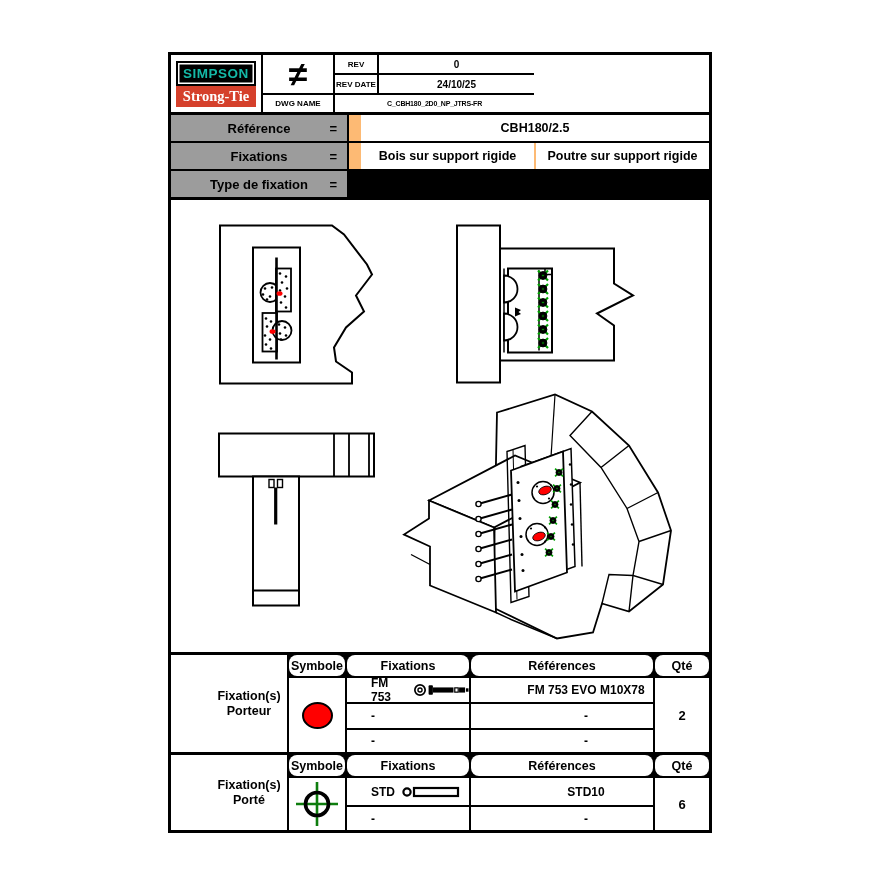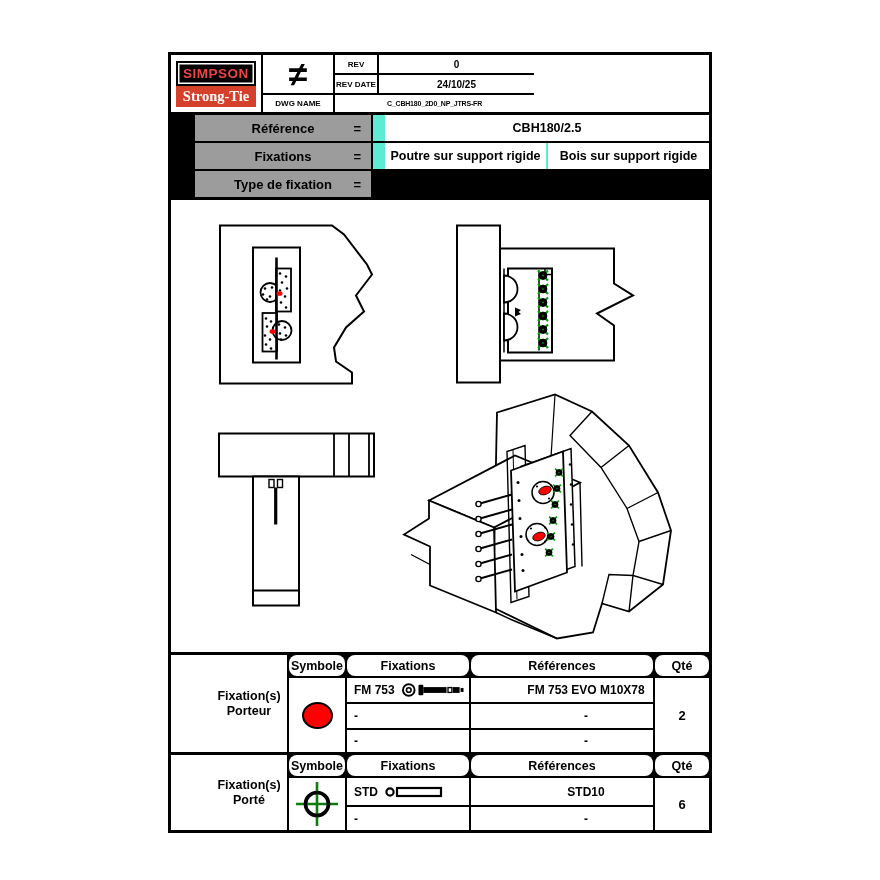--- a/index.html
+++ b/index.html
@@ -8,44 +8,44 @@
   *{box-sizing:border-box;}
 
   .sheet{position:absolute;left:168px;top:52px;width:544px;height:781px;
          border:3px solid #000;display:flex;flex-direction:column;background:#fff;}
 
   
   .title-block{height:60px;border-bottom:3px solid #000;display:grid;
                grid-template-columns:90px 1fr 175px;}
   .logo-cell{display:flex;align-items:center;justify-content:flex-start;padding-left:5px;}
   .logo{width:80px;}
-  .logo-top{background:#000;color:#ef4444;font-weight:bold;font-size:13.5px;text-align:center;
+  .logo-top{background:#000;color:#14b8a6;font-weight:bold;font-size:13.5px;text-align:center;
             padding:3px 0;letter-spacing:.5px;border:2px solid #000;box-shadow:inset 0 0 0 1.5px #fff;}
   .logo-bottom{background:#d5402b;color:#ffffff;font-family:"Liberation Serif",serif;
                font-weight:bold;font-size:14.5px;text-align:center;padding:2px 0;}
   .title-cell{display:flex;align-items:center;justify-content:center;}
   .title-text{font-size:28px;text-decoration:underline;text-decoration-thickness:2px;
               text-underline-offset:6px;letter-spacing:.5px;}
   .rev-block{background:#000;display:grid;gap:2px;border-left:2px solid #000;
              grid-template-columns:70px 42px 1fr;grid-template-rows:18px 18px 1fr;}
   .rev-block>div{background:#fff;display:flex;align-items:center;justify-content:center;}
   .neq-cell{grid-row:1/3;grid-column:1;font-size:34px;font-weight:bold;line-height:1;}
   .rev-lbl{font-size:8px;font-weight:bold;text-align:center;}
   .rev-val{font-size:10px;font-weight:bold;}
   .dwg-lbl{grid-row:3;grid-column:1;font-size:8px;font-weight:bold;}
   .dwg-val{grid-row:3;grid-column:2/4;font-size:7px;font-weight:bold;letter-spacing:-0.2px;}
 
   
   .info-table{background:#000;display:grid;grid-template-rows:26px 26px 26px;gap:2px;
               border-bottom:3px solid #000;}
-  .info-row{background:#000;display:grid;grid-template-columns:176px 1fr;gap:2px;margin-left:24px;}
+  .info-row{background:#000;display:grid;grid-template-columns:176px 1fr;gap:2px;}
   .info-label{background:#9c9c9c;position:relative;display:flex;align-items:center;
               justify-content:center;font-weight:bold;font-size:13px;}
   .info-eq{position:absolute;right:10px;font-weight:bold;font-size:13px;}
-  .info-vals{display:grid;gap:2px;background:#5eead4;padding-left:12px;}
+  .info-vals{display:grid;gap:2px;background:#fdba74;padding-left:12px;}
   .one-col{grid-template-columns:1fr;}
   .two-col{grid-template-columns:1fr 1fr;}
   .info-val{background:#fff;display:flex;align-items:center;justify-content:center;
             font-weight:bold;font-size:12.5px;}
 
   
   .drawing-area{flex:1;position:relative;background:#fff;}
   .drawing-area svg{display:block;width:100%;height:100%;}
 
   
@@ -55,21 +55,21 @@
   .t1{height:100px;grid-template-rows:21px 24px 24px 1fr;}
   .t2{height:78px;grid-template-rows:21px 27px 1fr;}
   .group-cell{grid-column:1;background:#9c9c9c;flex-direction:column;
               font-weight:bold;font-size:12.5px;line-height:1.2;padding-left:40px;}
   .t1 .group-cell{grid-row:1/5;} .t2 .group-cell{grid-row:1/4;}
   .hdr{background:#9c9c9c;font-weight:bold;font-size:12.5px;border-radius:8px;}
   .sym-cell{grid-column:2;}
   .t1 .sym-cell{grid-row:2/5;} .t2 .sym-cell{grid-row:2/4;}
   .qty-cell{grid-column:5;font-weight:bold;font-size:13px;}
   .t1 .qty-cell{grid-row:2/5;} .t2 .qty-cell{grid-row:2/4;}
-  .fx-cell{justify-content:flex-start !important;padding-left:7px;gap:7px;
+  .fx-cell{justify-content:flex-start !important;padding-left:24px;gap:7px;
            font-weight:bold;font-size:12px;}
   .ref-cell{font-weight:bold;font-size:12px;padding-left:48px;}
   .red-dot{width:31px;height:27px;background:#ff0000;border:2.5px solid #000;border-radius:50%;}
 </style>
 </head>
 <body>
 
 <div class="sheet">
 
   <div class="title-block">
@@ -99,22 +99,22 @@
       <div class="info-vals one-col">
         <div class="info-val">CBH180/2.5</div>
       </div>
     </div>
     <div class="info-row">
       <div class="info-label">
         <span>Fixations</span>
         <span class="info-eq">=</span>
       </div>
       <div class="info-vals two-col">
+        <div class="info-val">Bois sur support rigide</div>
         <div class="info-val">Poutre sur support rigide</div>
-        <div class="info-val">Bois sur support rigide</div>
       </div>
     </div>
     <div class="info-row">
       <div class="info-label">
         <span>Type de fixation</span>
         <span class="info-eq">=</span>
       </div>
     </div>
   </div>
 

